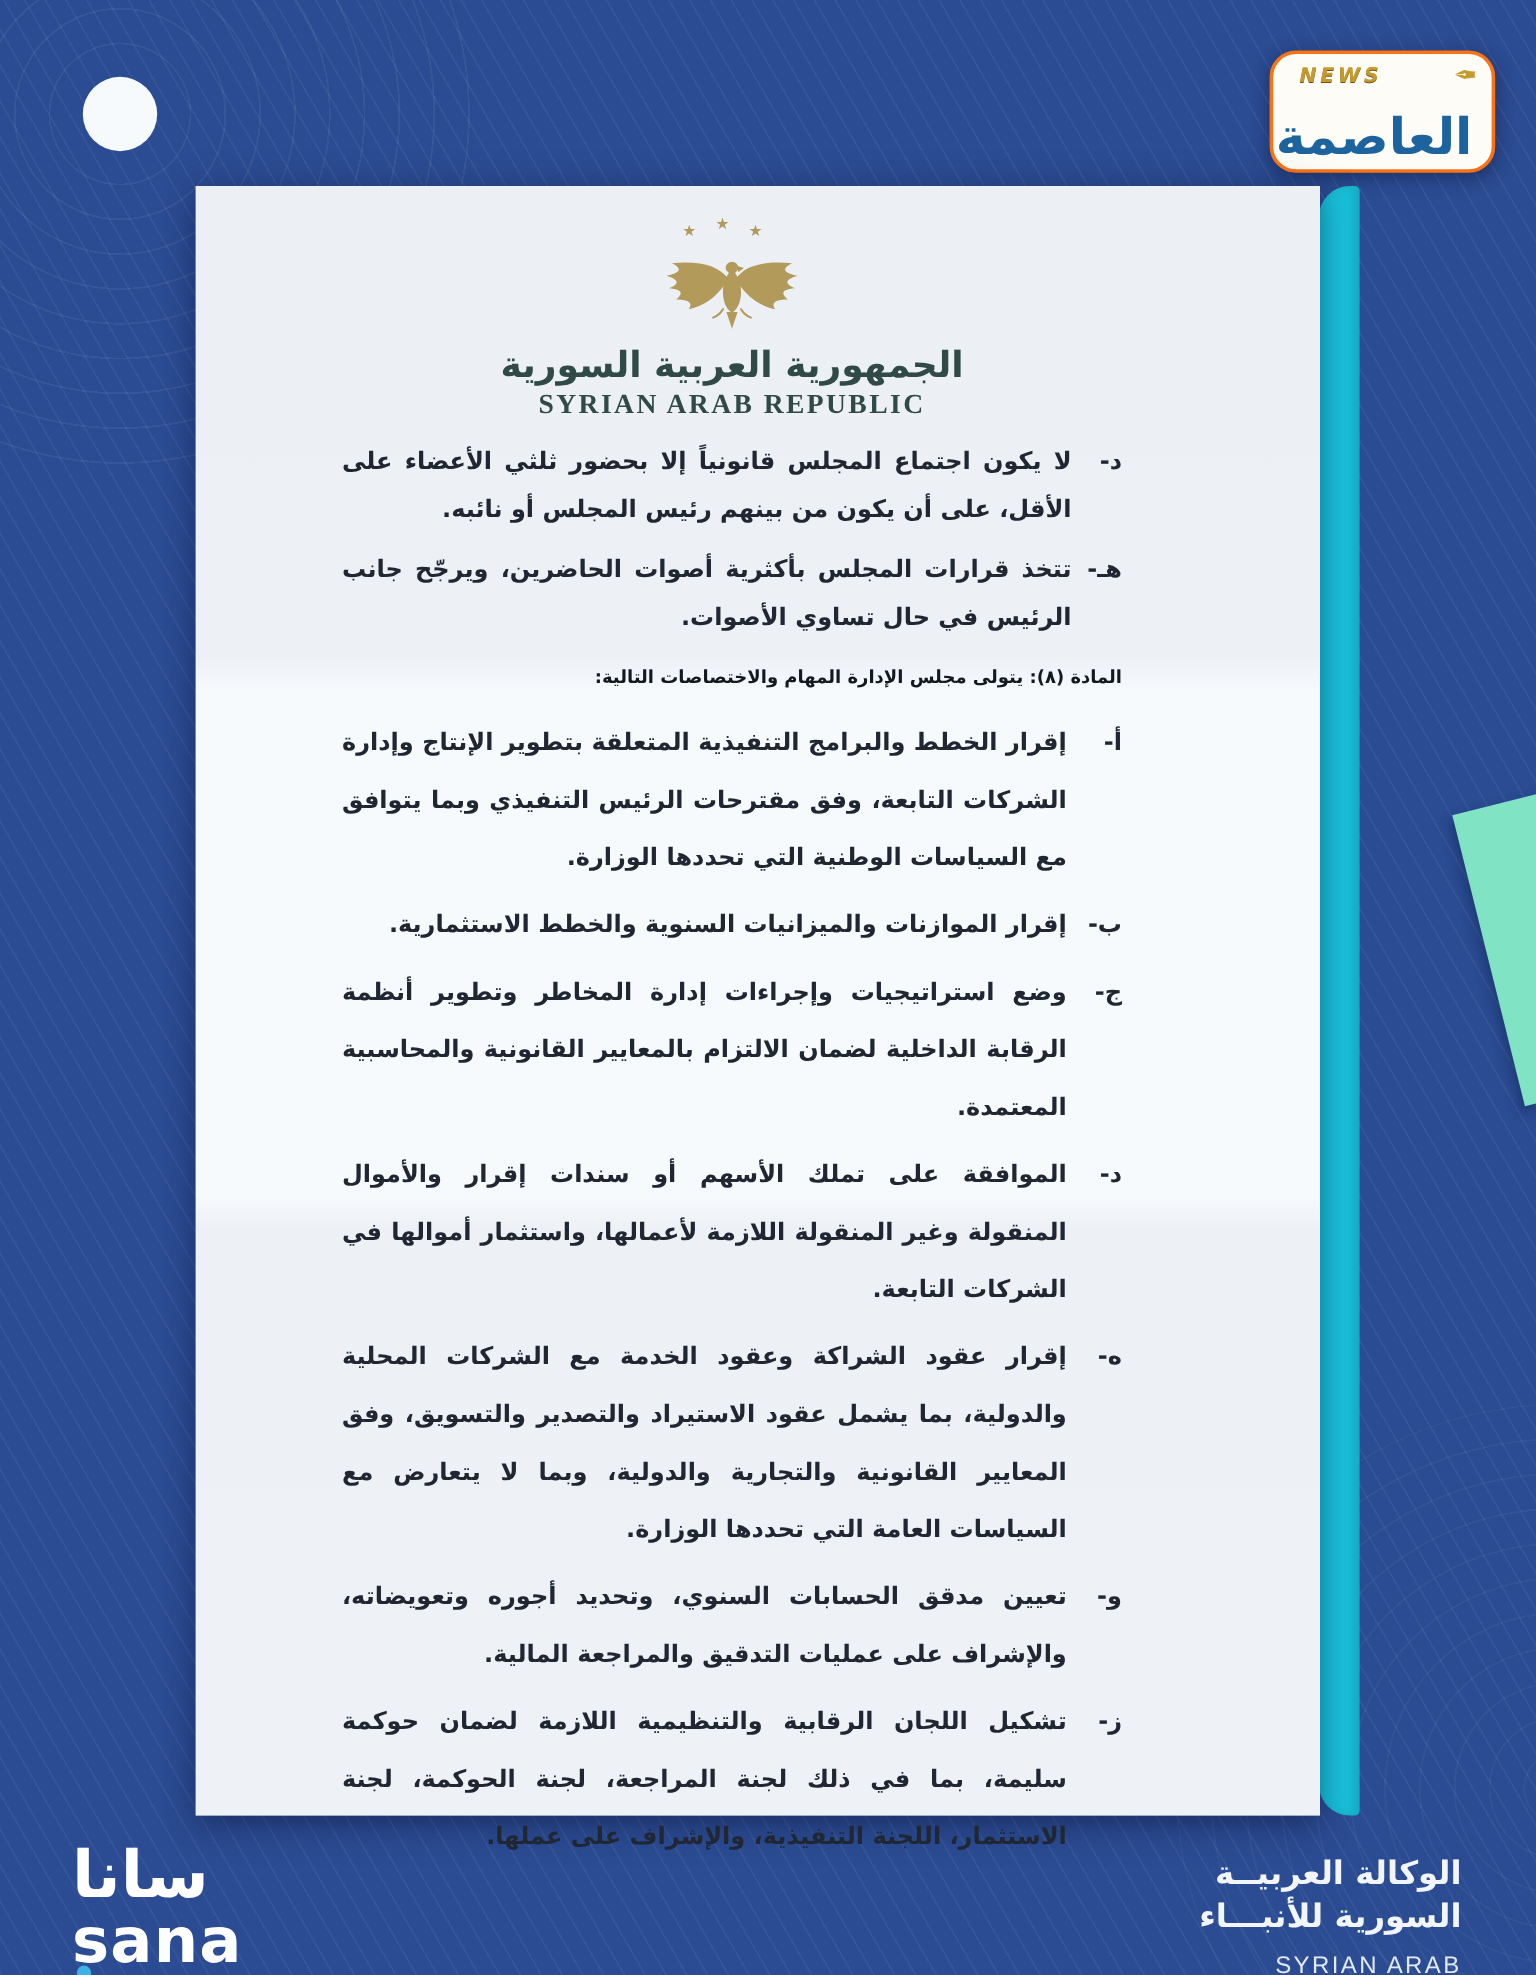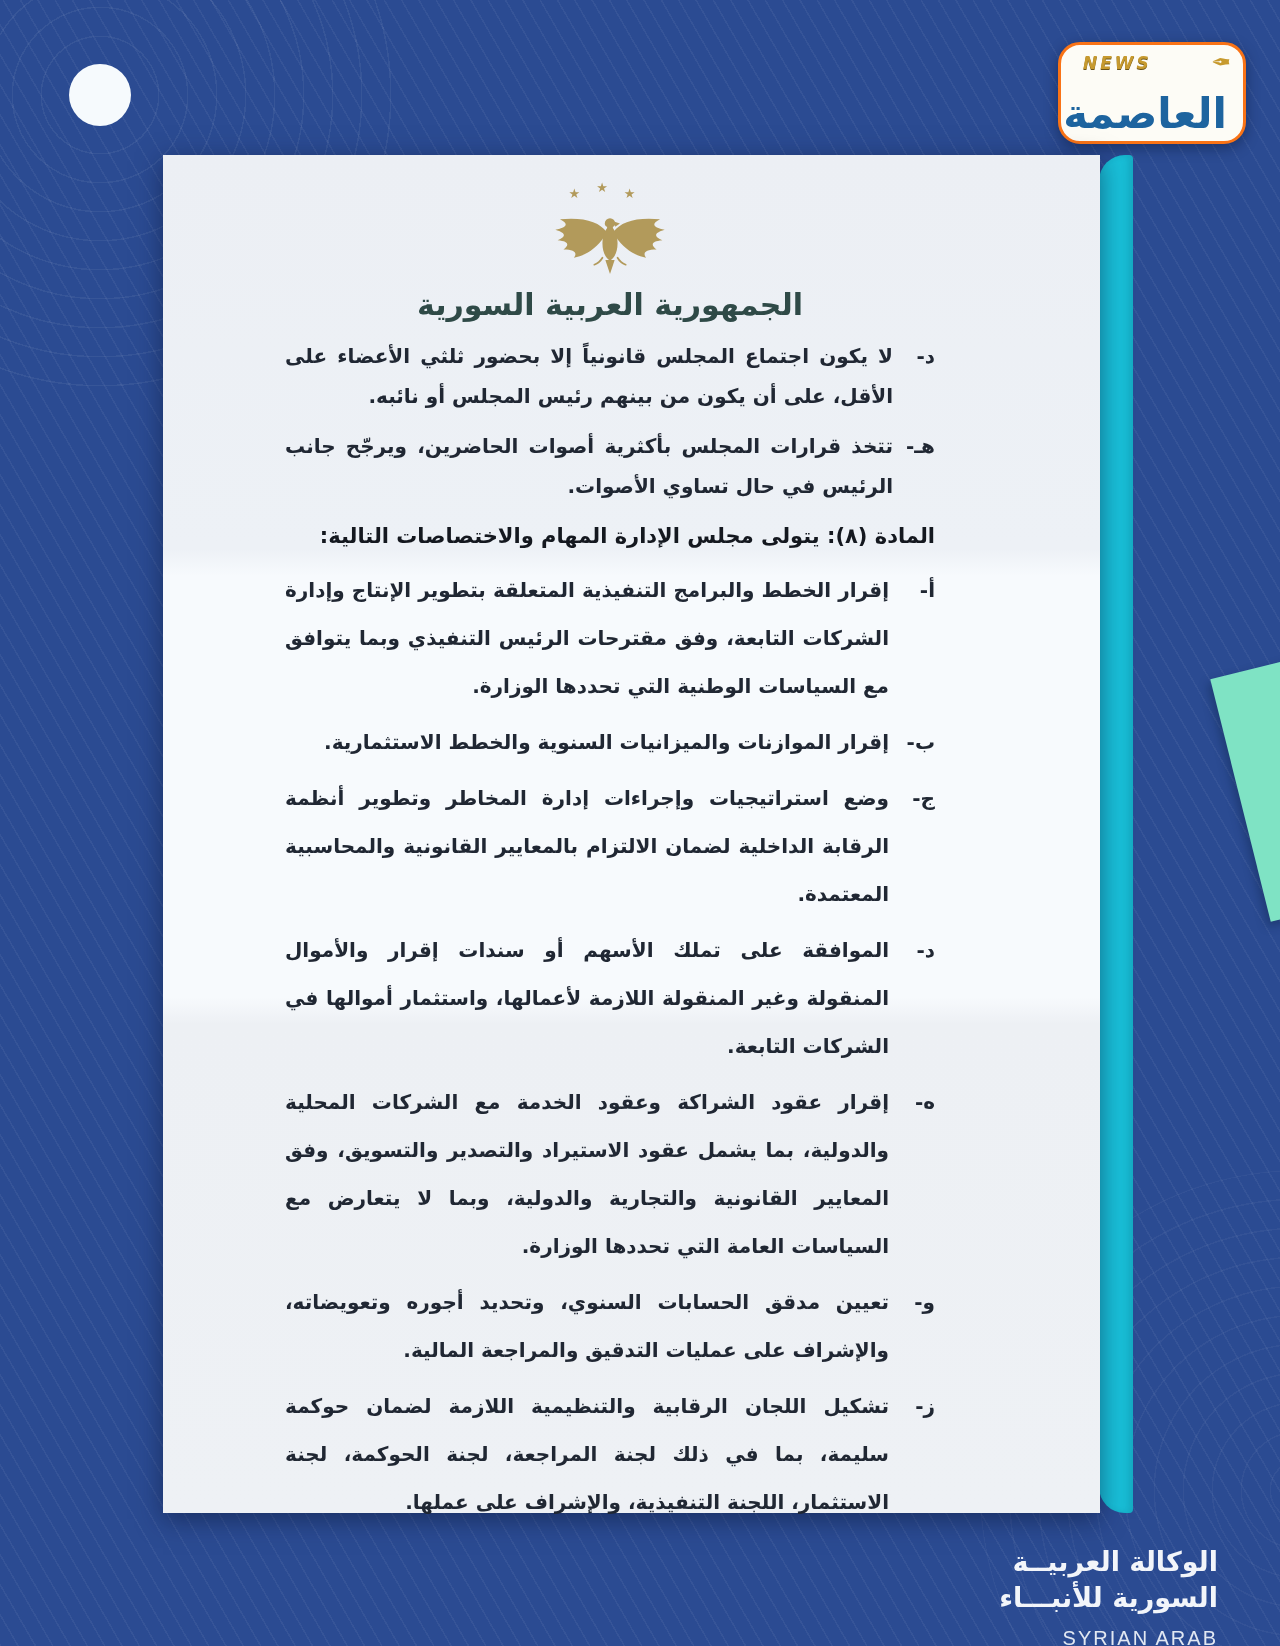--- a/index.html
+++ b/index.html
@@ -36,21 +36,21 @@
   .stars .mid{position:relative;top:-6px;}
   .eagle-svg{display:block;margin:0 auto;}
   .title-ar{font-size:30px;font-weight:bold;color:#2f4a47;margin-top:6px;}
   .title-en{font-family:"Liberation Serif",serif;font-size:23px;font-weight:bold;color:#2f4a47;
     letter-spacing:2px;margin-top:2px;}
   .body-text{margin-top:14px;font-weight:bold;font-size:20px;}
   .para{display:flex;margin-bottom:10px;}
   .para .marker{flex:0 0 auto;width:42px;}
   .para .ptext{flex:1;text-align:justify;}
   .intro .para{line-height:40px;}
-  .article-heading{font-size:21px;font-weight:bold;line-height:40px;margin:4px 0 10px;text-align:right;color:#14181f;}
+  .article-heading{font-size:15px;font-weight:bold;line-height:40px;margin:4px 0 10px;text-align:right;color:#14181f;}
   .list .para{line-height:48px;margin-bottom:8px;}
   .list .para .marker{width:46px;}
   .dateline{margin-top:22px;text-align:right;font-size:20px;font-weight:bold;margin-left:-14px;}
   
   .sana{position:absolute;left:60px;top:1536px;color:#ffffff;line-height:1;}
   .sana .ar{font-size:54px;font-weight:bold;letter-spacing:2px;}
   .sana .en{position:relative;font-size:52px;font-weight:bold;margin-top:2px;letter-spacing:1px;}
   .sana .dot{position:absolute;left:4px;bottom:-6px;width:12px;height:12px;border-radius:50%;background:#3fb0e4;}
   .agency{position:absolute;right:62px;top:1544px;text-align:right;color:#f2f5fa;}
   .agency .ar{font-size:27px;font-weight:bold;line-height:1.35;}
@@ -87,20 +87,21 @@
               <path d="M110 26 a9 9 0 0 1 9 9 c0 3 -2 5 -4 6 l0 2 c6 8 8 16 8 26 c0 16 -6 26 -13 30 c-7 -4 -13 -14 -13 -30 c0 -10 2 -18 8 -26 l0 -2 c-2 -1 -4 -3 -4 -6 a9 9 0 0 1 9 -9 z"></path>
               <path d="M118 32 l9 3 -8 6 z"></path>
               <path d="M102 98 l8 24 8 -24 z"></path>
             </g>
             <g stroke="#b29a5b" stroke-width="3" fill="none" stroke-linecap="round">
               <path d="M97 94 c-4 7 -9 10 -14 12"></path>
               <path d="M123 94 c4 7 9 10 14 12"></path>
             </g>
           </svg>
           <div class="title-ar">الجمهورية العربية السورية</div>
+          <div class="title-en">SYRIAN ARAB REPUBLIC</div>
         </div>
 
         <div class="body-text">
 
           <div class="intro">
             <div class="para">
               <span class="marker">د-</span>
               <div class="ptext">لا يكون اجتماع المجلس قانونياً إلا بحضور ثلثي الأعضاء على الأقل، على أن يكون من بينهم رئيس المجلس أو نائبه.</div>
             </div>
             <div class="para">
@@ -141,20 +142,24 @@
               <div class="ptext">تشكيل اللجان الرقابية والتنظيمية اللازمة لضمان حوكمة سليمة، بما في ذلك لجنة المراجعة، لجنة الحوكمة، لجنة الاستثمار، اللجنة التنفيذية، والإشراف على عملها.</div>
             </div>
           </div>
 
 
         </div>
       </div>
     </div>
   </div>
 
+  <div class="sana">
+    <div class="ar">سانا</div>
+    <div class="en"><span class="dot"></span><span>sana</span></div>
+  </div>
 
   <div class="agency">
     <div class="ar">
       <div>الوكالة العربيــة</div>
       <div>السورية للأنبـــاء</div>
     </div>
     <div class="en">
       <div>SYRIAN ARAB</div>
       <div>NEWS AGENCY</div>
     </div>

